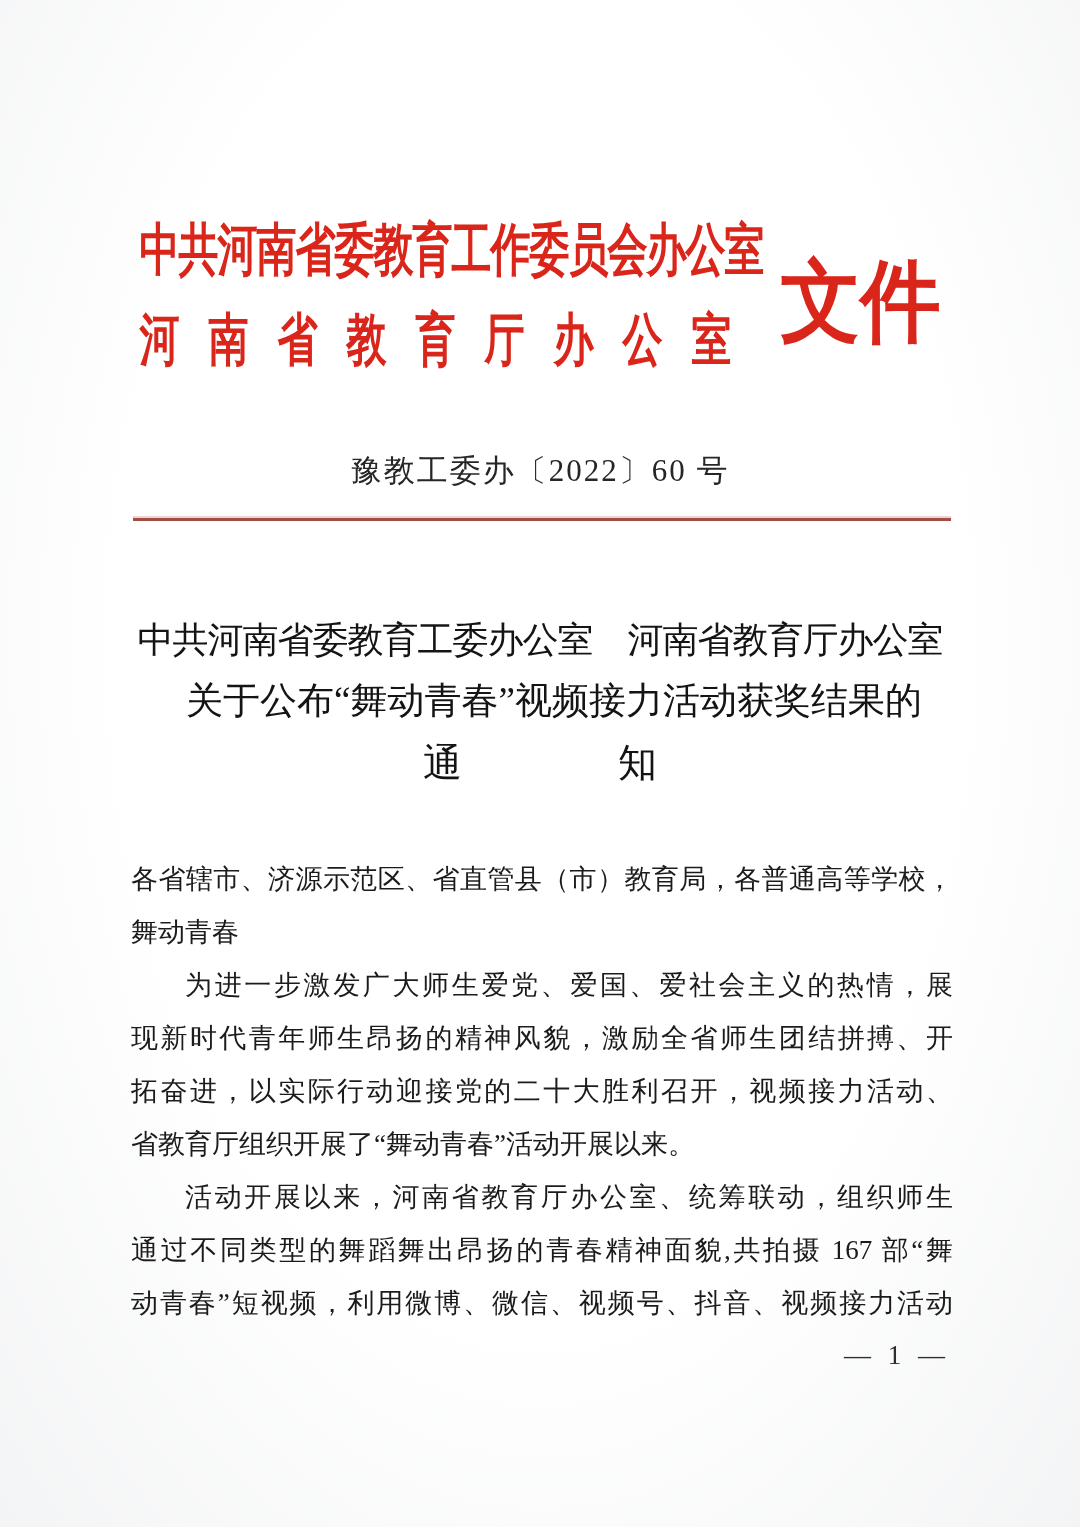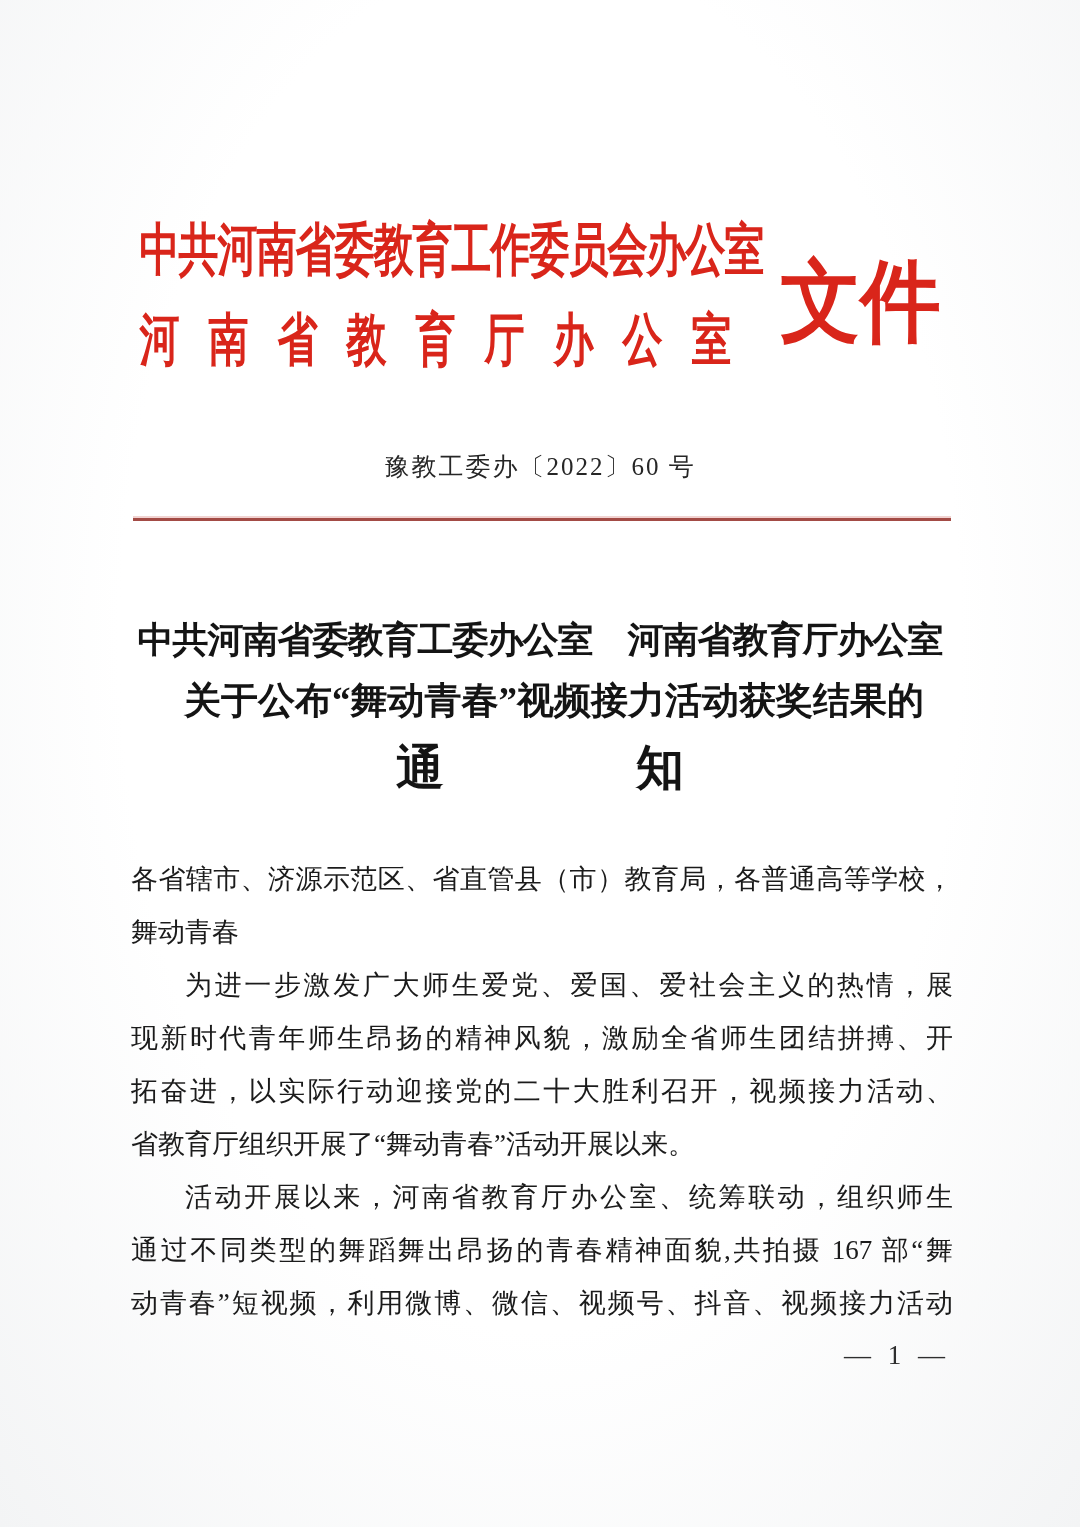--- a/index.html
+++ b/index.html
@@ -45,21 +45,21 @@
     white-space: nowrap;
   }
 
   
   .doc-number {
     position: absolute;
     top: 450px;
     left: 0;
     width: 100%;
     text-align: center;
-    font-size: 25px;
+    font-size: 31px;
     letter-spacing: 2px;
     color: #262626;
   }
 
   
   .divider {
     position: absolute;
     top: 518px;
     left: 133px;
     width: 818px;
@@ -67,27 +67,27 @@
     background: #a34b45;
     box-shadow: 0 -2px 0 rgba(216, 130, 124, 0.35);
   }
 
   
   .t-line {
     position: absolute;
     left: 0;
     width: 100%;
     text-align: center;
-    font-weight: 700;
+    font-weight: 400;
     color: #141414;
     white-space: nowrap;
   }
   .t1 { top: 616px; font-size: 36px; letter-spacing: -1px; }
   .t2 { top: 676px; font-size: 37px; margin-left: 14px; }
-  .t3 { top: 736px; font-size: 48px; }
+  .t3 { top: 736px; font-size: 39px; }
 
   
   .body-text {
     position: absolute;
     top: 853px;
     left: 131px;
     width: 822px;
     font-size: 27px;
     color: #1b1b1b;
   }

